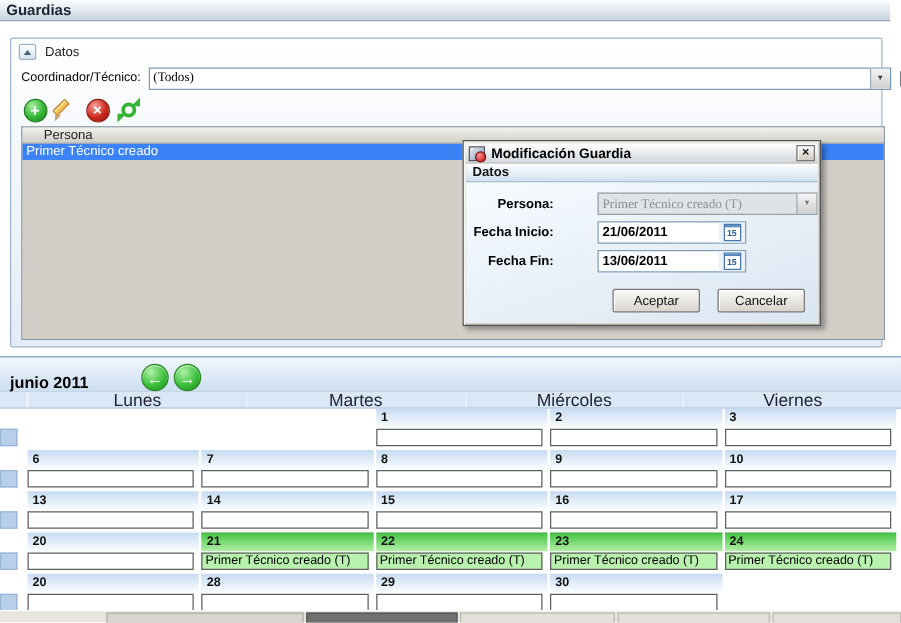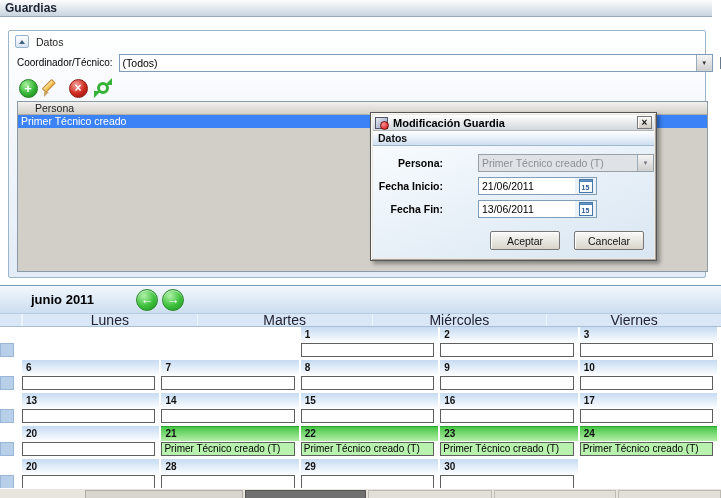--- a/index.html
+++ b/index.html
@@ -27,21 +27,21 @@
     width:14px; height:13px; border:1px solid #97b2cc; border-radius:2px;
     background:linear-gradient(#ffffff,#d6e3f1);
     display:flex; align-items:center; justify-content:center; cursor:pointer;
   }
   .tri-up { width:0; height:0; border-left:3px solid transparent; border-right:3px solid transparent; border-bottom:4px solid #44617e; }
   .panel-title { margin-left:7px; color:#222; }
   .coord-row { position:absolute; top:22px; left:8px; display:flex; align-items:center; height:19px; white-space:nowrap; }
   .coord-label { font-size:10px; margin-right:6px; }
   .combo {
     width:594px; height:18px; background:#fff; border:1px solid #7f9db9;
-    display:flex; align-items:center;
+    display:flex; align-items:center;font-family:Liberation Serif, serif;
   }
   .combo .combo-text { flex:1; padding-left:3px; overflow:hidden; white-space:nowrap; }
   .combo-btn {
     width:16px; height:16px; margin-right:0; border-left:1px solid #9ab;
     background:linear-gradient(#f5f5f5,#cfcfcf);
     display:flex; align-items:center; justify-content:center;
     font-size:6px; color:#333; cursor:pointer;
   }
   .checkbox {
     width:12px; height:12px; background:#fff; border:1px solid #667a8c; margin-left:7px;
@@ -80,21 +80,21 @@
     height:13px; background:linear-gradient(#f2f1ee,#d2cfc8);
     border-bottom:1px solid #b2afa8; padding-left:17px; line-height:13px; color:#222;
   }
   .list-row-selected { height:13px; background:#3b82f6; color:#fff; padding-left:3px; line-height:13px; cursor:default; }
   .list-body { flex:1; background:#d2cfc8; }
   
   .calendar { position:absolute; left:0; top:285px; width:721px; }
   .cal-titlebar {
     height:29px; border-top:1px solid #7d9cba; border-bottom:1px solid #b9cbde;
     background:linear-gradient(#f2f7fc,#ccdef0);
-    display:flex; align-items:center;padding-left:23px;
+    display:flex; align-items:flex-end;
   }
   .cal-title { font-size:13px; font-weight:bold; padding-left:8px; }
   .cal-nav { display:flex; gap:4px; margin-left:42px; }
   .nav-btn {
     width:22px; height:22px; border-radius:50%;
     background:radial-gradient(circle at 35% 28%, #b1f2a8, #3cc03c 55%, #1d8e1d);
     border:1px solid #2a8a2a; color:#fff; font-weight:bold; font-size:13px;
     display:flex; align-items:center; justify-content:center; cursor:pointer;
     box-shadow:inset 0 1px 1px rgba(255,255,255,.6);
   }
@@ -151,21 +151,21 @@
   .dlg-group {
     height:15px; flex:none; background:linear-gradient(#ffffff,#cfe0f1);
     border-bottom:1px solid #9fb6cc; font-weight:bold; line-height:15px; padding-left:5px; color:#111;
   }
   .dlg-body { flex:1; background:linear-gradient(160deg,#f7fbfe,#d9e6f2); padding-top:7px; }
   .frow { display:flex; align-items:center; height:20px; margin-bottom:3px;gap:29px; }
   .flabel { width:70px; flex:none; text-align:right; font-weight:bold; margin-right:6px; }
   .combo.disabled { width:176px; height:18px; background:#dfe3e7; border:1px solid #98a0a8; color:#8a9096; }
   .combo.disabled .combo-btn { color:#778; }
   .date-field { width:119px; height:18px; border:1px solid #7f9db9; background:#fff; display:flex; align-items:center; }
-  .date-field .dval { flex:1; padding-left:3px; }
+  .date-field .dval { flex:1; padding-left:3px;font-weight:bold; }
   .cal-btn { width:21px; height:16px; flex:none; background:#eaf1f8; display:flex; align-items:center; justify-content:center; cursor:pointer; }
   .cal-glyph {
     width:14px; height:14px; border:1px solid #4577aa; background:#fff;
     font-size:7px; font-weight:bold; color:#2a5a9a; text-align:center;
   }
   .cal-glyph .cg-top { display:block; height:3px; background:linear-gradient(#6fa0d0,#4577aa); border-bottom:1px solid #fff; }
   .cal-glyph .cg-num { display:block; line-height:9px; }
   .dlg-buttons { display:flex; justify-content:flex-end; gap:14px; padding:9px 10px 0 0; }
   .btn {
     width:70px; height:19px; border:1px solid #777; border-radius:2px;

